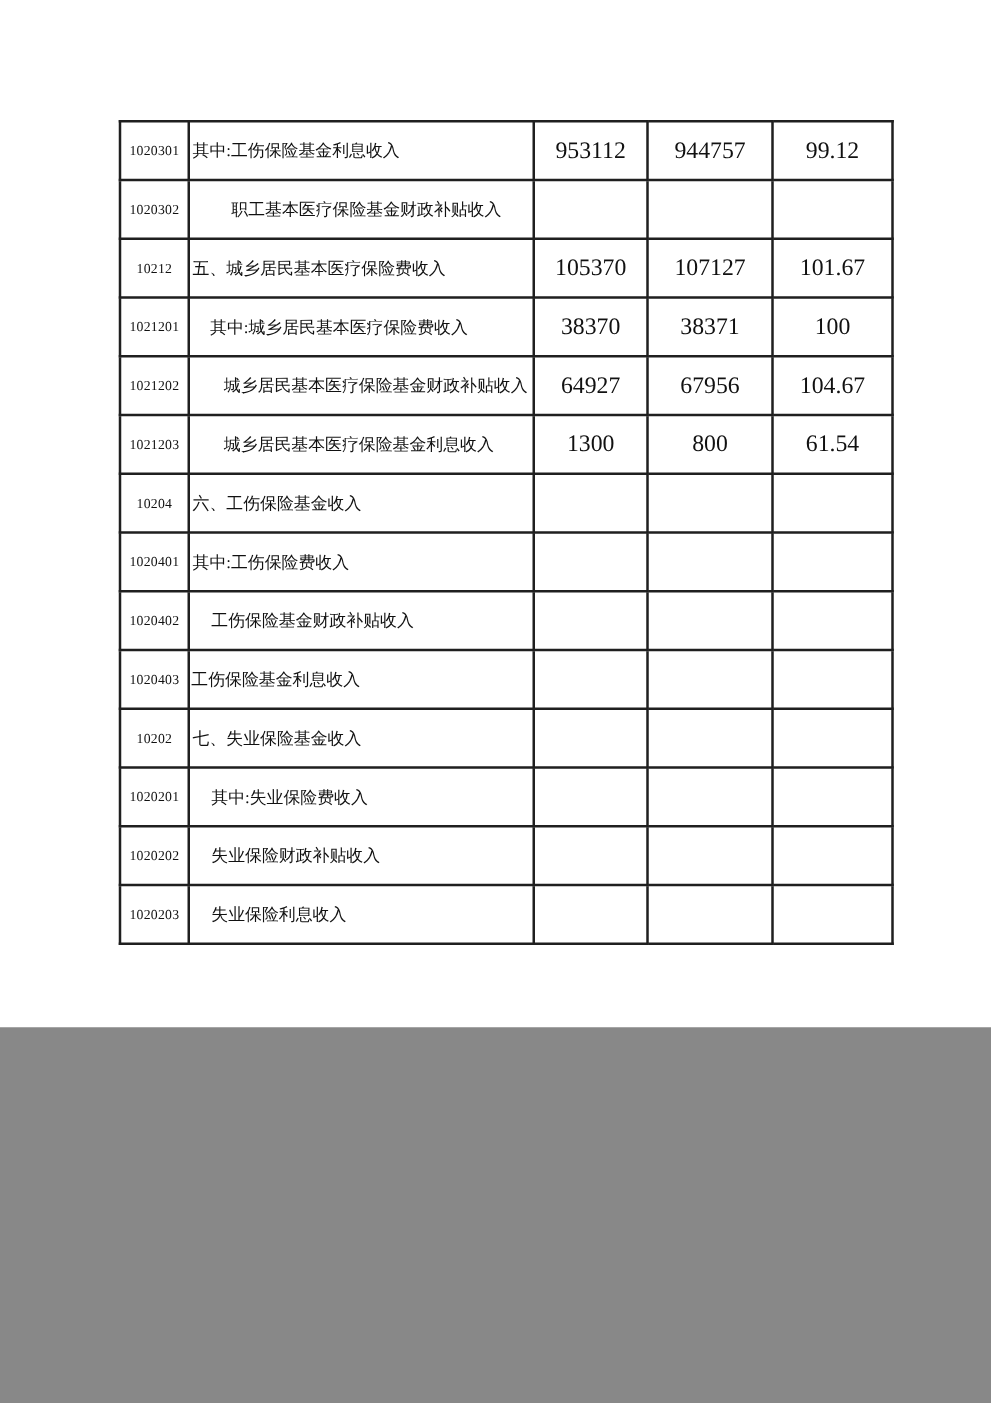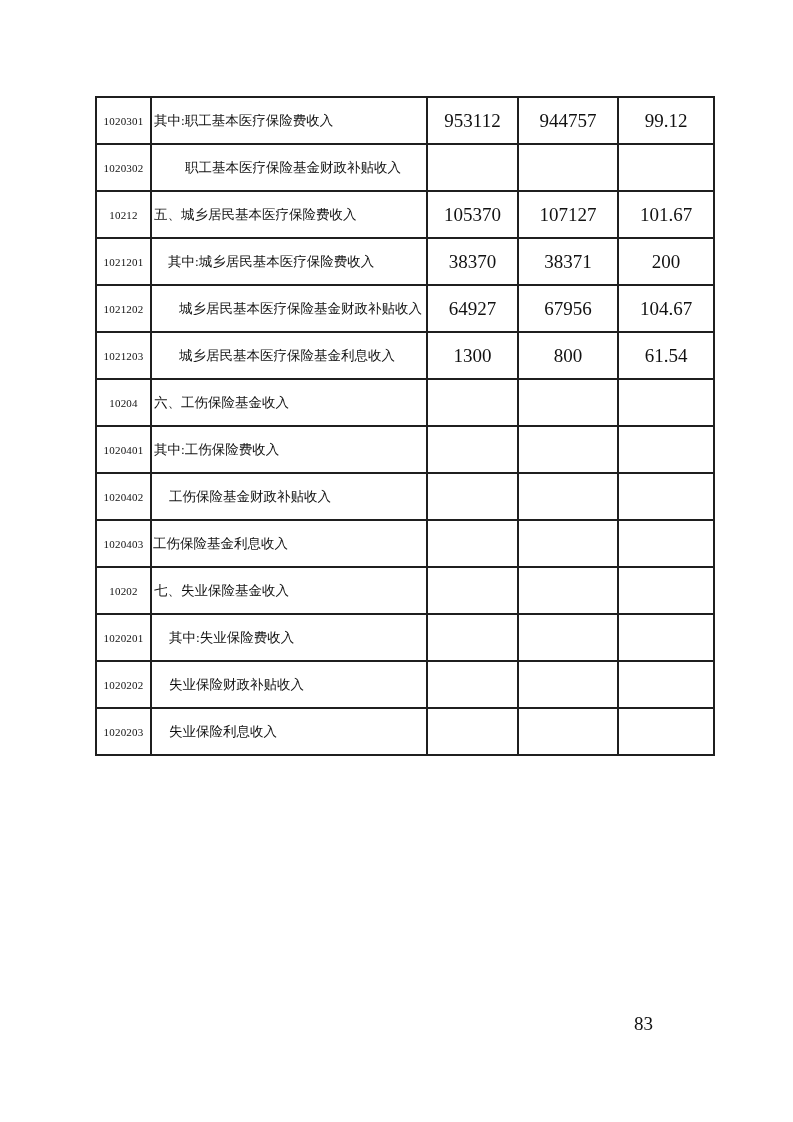--- a/index.html
+++ b/index.html
@@ -1,20 +1,20 @@
 <!DOCTYPE html>
 <html><head>
 <meta charset="utf-8">
 <style>
   * { margin: 0; padding: 0; box-sizing: border-box; }
   html, body { background: #888; }
   .page {
     position: relative;
     width: 793px;
-    height: 1122px;
+    height: 822px;
     margin: 0 auto;
     background: #ffffff;
     font-family: "Liberation Serif", "DejaVu Serif", serif;
     color: #111111;
     overflow: hidden;
   }
   table.budget {
     position: absolute;
     left: 95px;
     top: 96px;
@@ -60,21 +60,21 @@
     <colgroup>
       <col style="width:55px">
       <col style="width:276px">
       <col style="width:91px">
       <col style="width:100px">
       <col style="width:96px">
     </colgroup>
     <tbody id="table-body">
         <tr>
       <td class="code">1020301</td>
-      <td class="name" style="padding-left: 2px;">其中:职工基本医疗保险费收入</td>
+      <td class="name" style="padding-left: 2px;">其中:工伤保险基金利息收入</td>
       <td class="num">953112</td>
       <td class="num">944757</td>
       <td class="num">99.12</td>
     </tr>
         <tr>
       <td class="code">1020302</td>
       <td class="name" style="padding-left: 33px;">职工基本医疗保险基金财政补贴收入</td>
       <td class="num"></td>
       <td class="num"></td>
       <td class="num"></td>
@@ -84,21 +84,21 @@
       <td class="name" style="padding-left: 2px;">五、城乡居民基本医疗保险费收入</td>
       <td class="num">105370</td>
       <td class="num">107127</td>
       <td class="num">101.67</td>
     </tr>
         <tr>
       <td class="code">1021201</td>
       <td class="name" style="padding-left: 16px;">其中:城乡居民基本医疗保险费收入</td>
       <td class="num">38370</td>
       <td class="num">38371</td>
-      <td class="num">200</td>
+      <td class="num">100</td>
     </tr>
         <tr>
       <td class="code">1021202</td>
       <td class="name" style="padding-left: 27px;">城乡居民基本医疗保险基金财政补贴收入</td>
       <td class="num">64927</td>
       <td class="num">67956</td>
       <td class="num">104.67</td>
     </tr>
         <tr>
       <td class="code">1021203</td>

